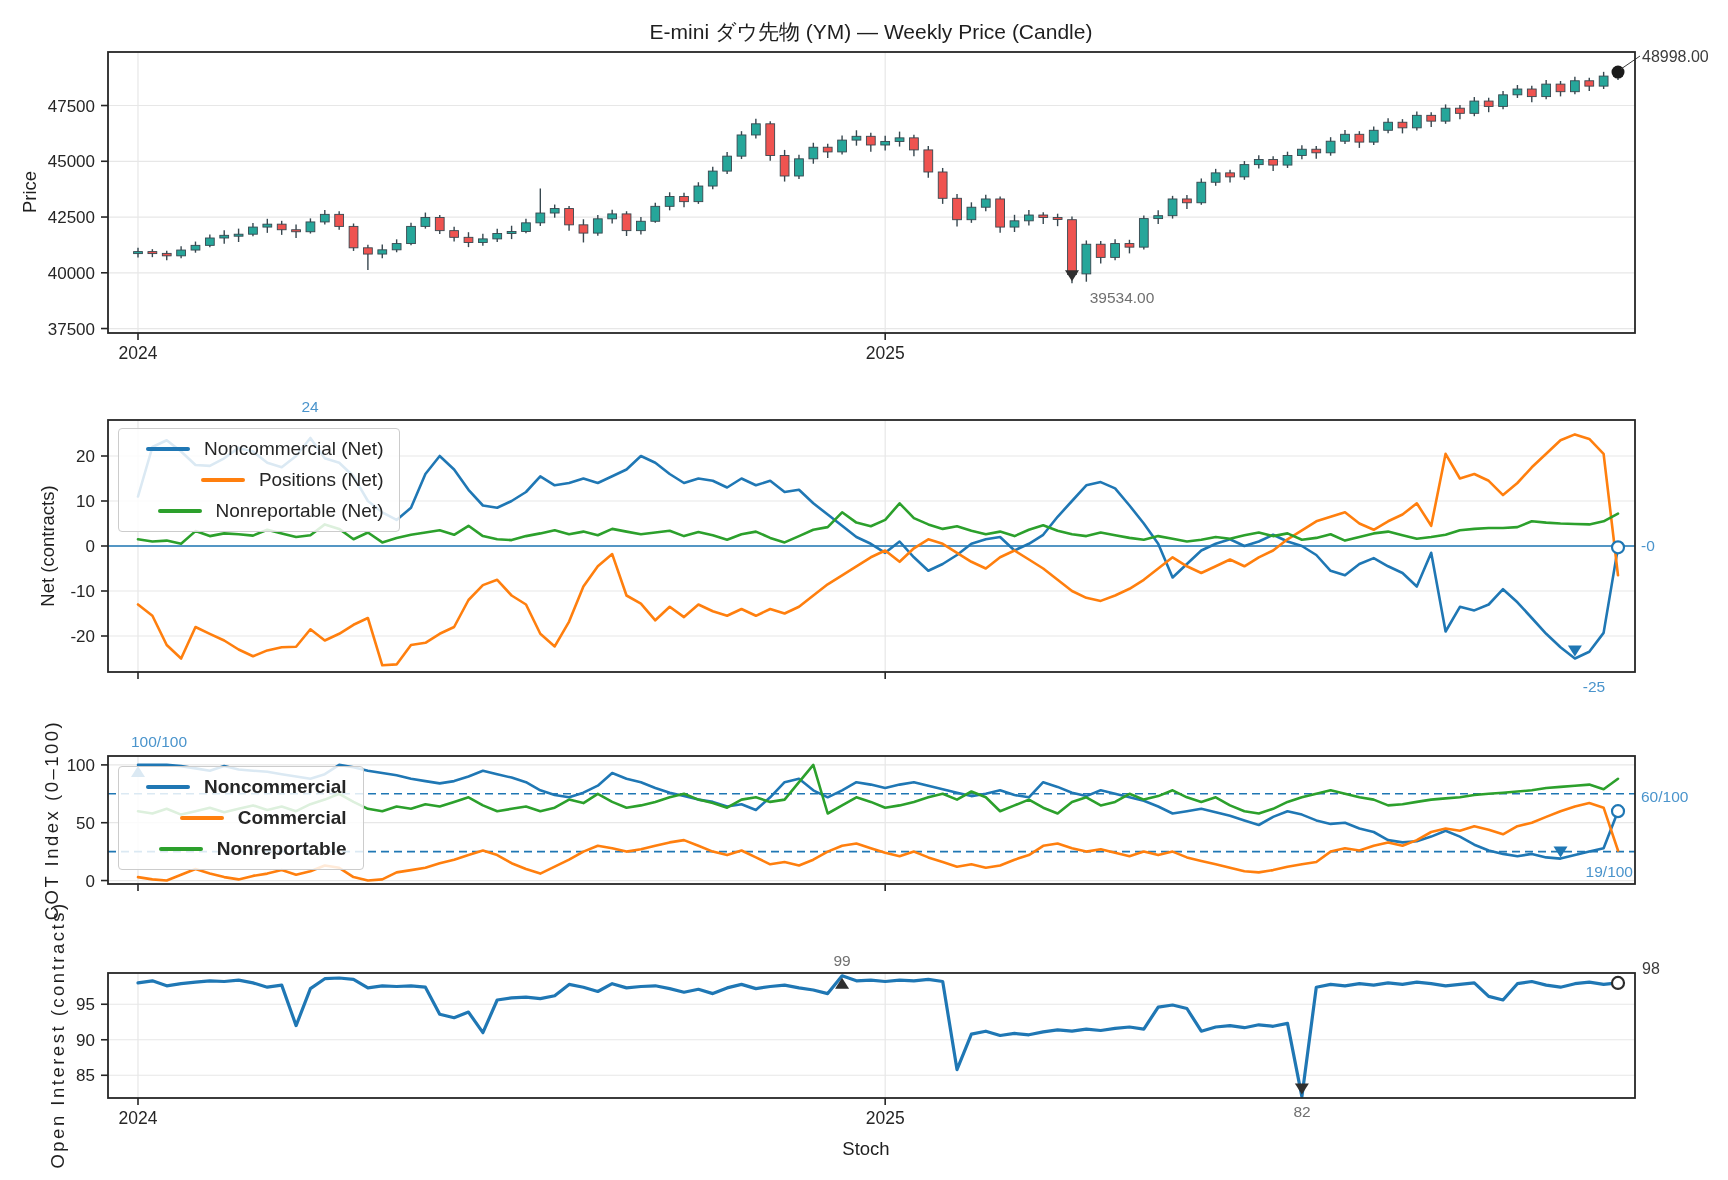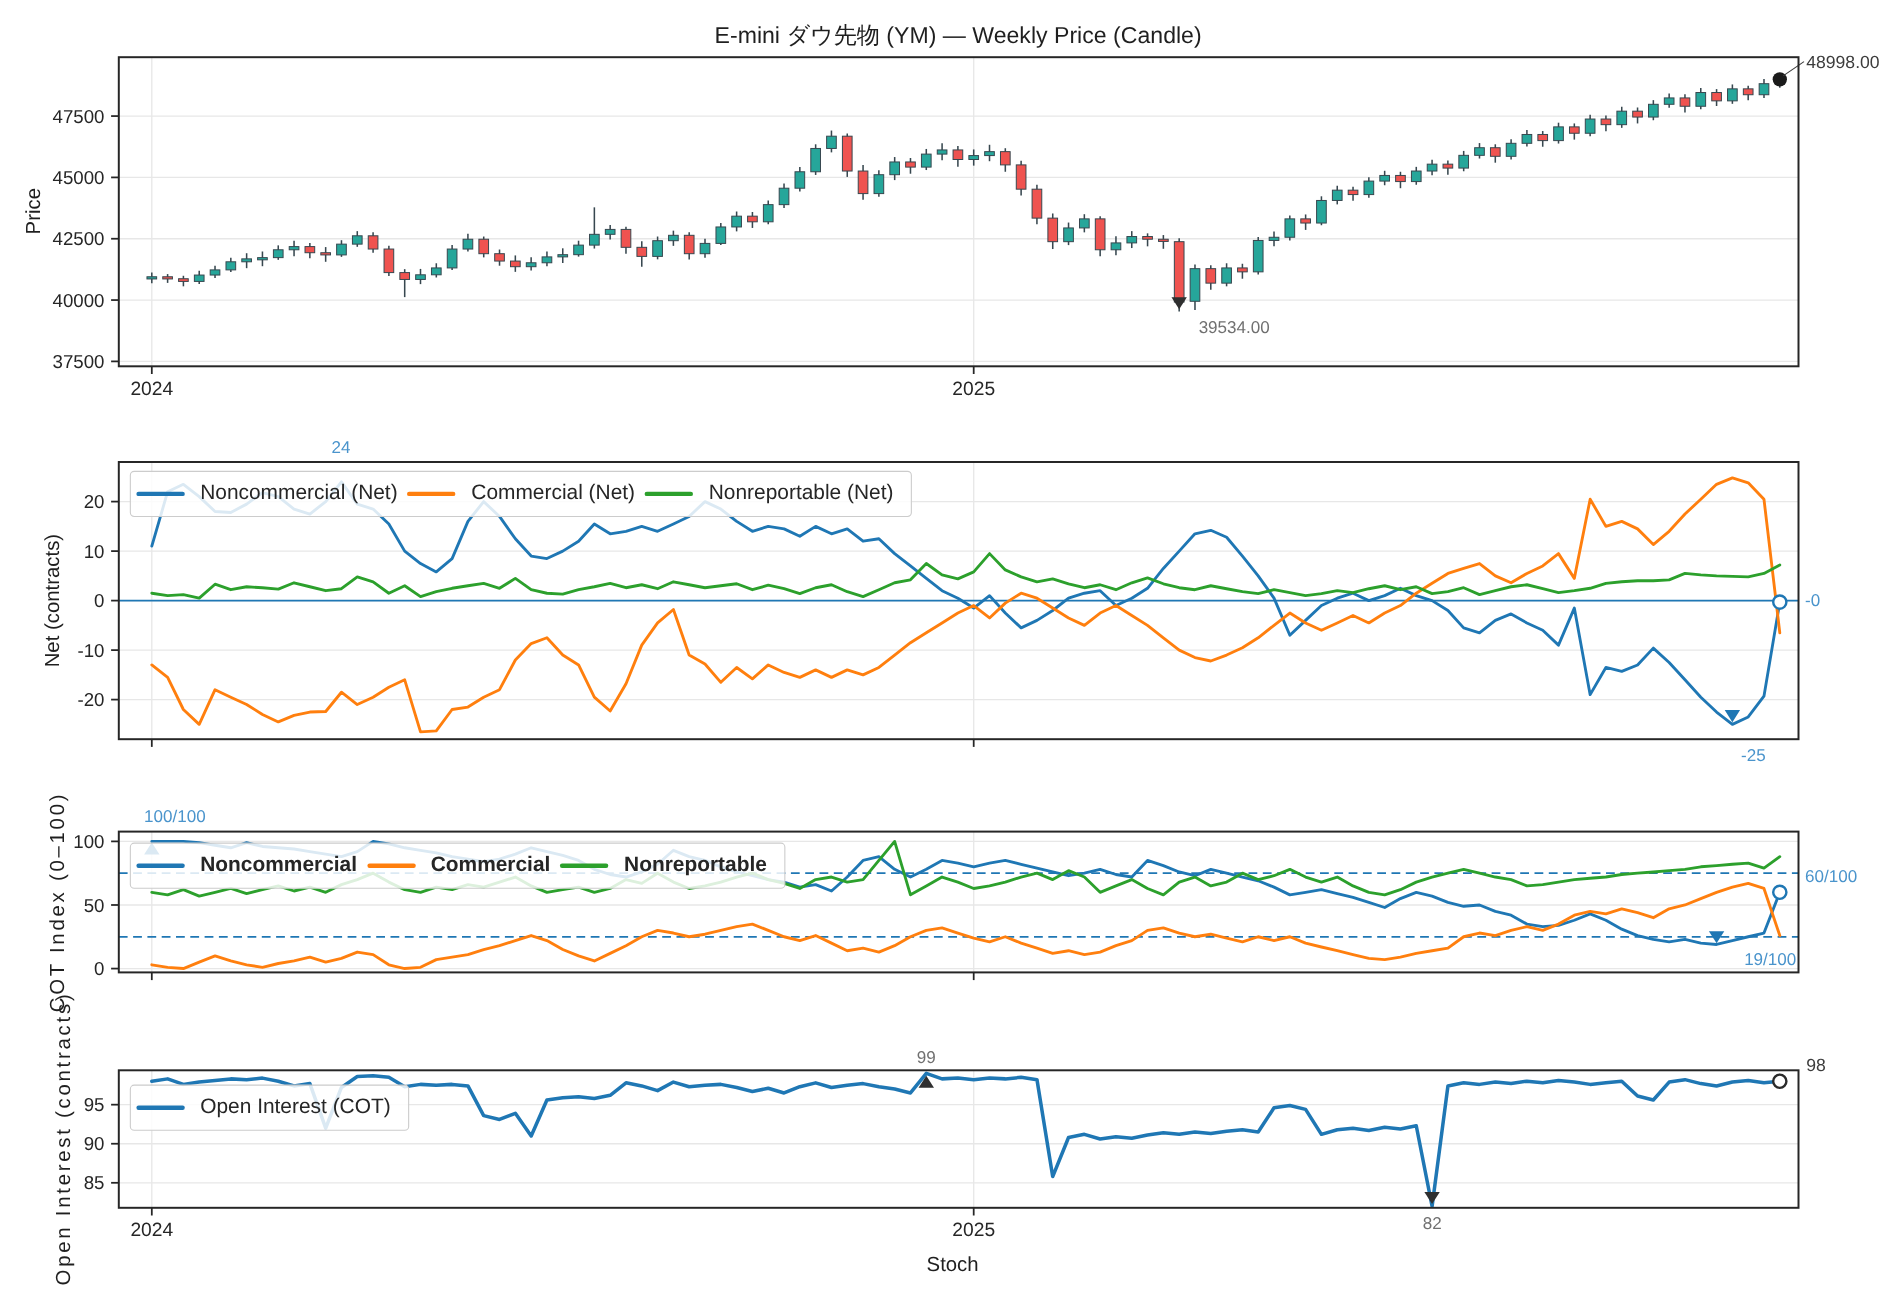--- a/index.html
+++ b/index.html
@@ -5,21 +5,21 @@
   html,body{margin:0;padding:0;background:#ffffff;}
   .fig{position:relative;width:1728px;height:1180px;background:#ffffff;
        font-family:"Liberation Sans","DejaVu Sans",sans-serif;color:#1a1a1a;overflow:hidden;}
   svg{position:absolute;left:0;top:0;}
   .ptitle{position:absolute;transform:translateX(-50%);font-size:21px;color:#1f1f1f;white-space:nowrap;}
   .ylab{position:absolute;transform:translate(-50%,-50%) rotate(-90deg);font-size:18.5px;color:#1f1f1f;white-space:nowrap;}
   .ylab.sp{letter-spacing:2.5px;}
   .xlab{position:absolute;transform:translateX(-50%);font-size:18.5px;color:#1f1f1f;}
   .note{position:absolute;right:14px;font-size:16px;color:#616161;white-space:nowrap;}
   .legend{position:absolute;background:rgba(255,255,255,0.84);border:1.5px solid #cccccc;
-          border-radius:4px;padding:9px 16px 9px 5px;display:flex;gap:9px;align-items:flex-end;}
+          border-radius:4px;padding:9px 16px 9px 27px;display:flex;flex-direction:column;gap:9px;align-items:flex-end;}
   .litem{display:flex;align-items:center;gap:14px;font-size:19px;color:#262626;white-space:nowrap;}
   .sw{display:inline-block;width:44px;height:4px;border-radius:2px;flex:0 0 auto;}
 </style>
 </head>
 <body>
 <div class="fig">
 
 <svg id="chart" width="1728" height="1180" viewBox="0 0 1728 1180">
       <g>
         <line x1="138" x2="138" y1="52" y2="333" stroke="#e7e7e7" stroke-width="1.2"></line>
@@ -353,21 +353,21 @@
 <div class="xlab" style="left:866px;top:1138px;">Stoch</div>
 
 
 <div class="legend" style="left:118px;top:428px;">
   <div class="litem">
     <span class="sw" style="background: rgb(31, 119, 180);"></span>
     <span>Noncommercial (Net)</span>
   </div>
   <div class="litem">
     <span class="sw" style="background: rgb(255, 127, 14);"></span>
-    <span>Commercial (Net)</span>
+    <span>Positions (Net)</span>
   </div>
   <div class="litem">
     <span class="sw" style="background: rgb(44, 160, 44);"></span>
     <span>Nonreportable (Net)</span>
   </div>
 </div>
 
 <div class="legend" style="left:118px;top:766px;font-weight:bold;">
   <div class="litem">
     <span class="sw" style="background: rgb(31, 119, 180);"></span>
@@ -376,20 +376,14 @@
   <div class="litem">
     <span class="sw" style="background: rgb(255, 127, 14);"></span>
     <span>Commercial</span>
   </div>
   <div class="litem">
     <span class="sw" style="background: rgb(44, 160, 44);"></span>
     <span>Nonreportable</span>
   </div>
 </div>
 
-<div class="legend" style="left:118px;top:986px;">
-  <div class="litem">
-    <span class="sw" style="background: rgb(31, 119, 180);"></span>
-    <span>Open Interest (COT)</span>
-  </div>
+
 </div>
 
-</div>
-
 </body></html>

